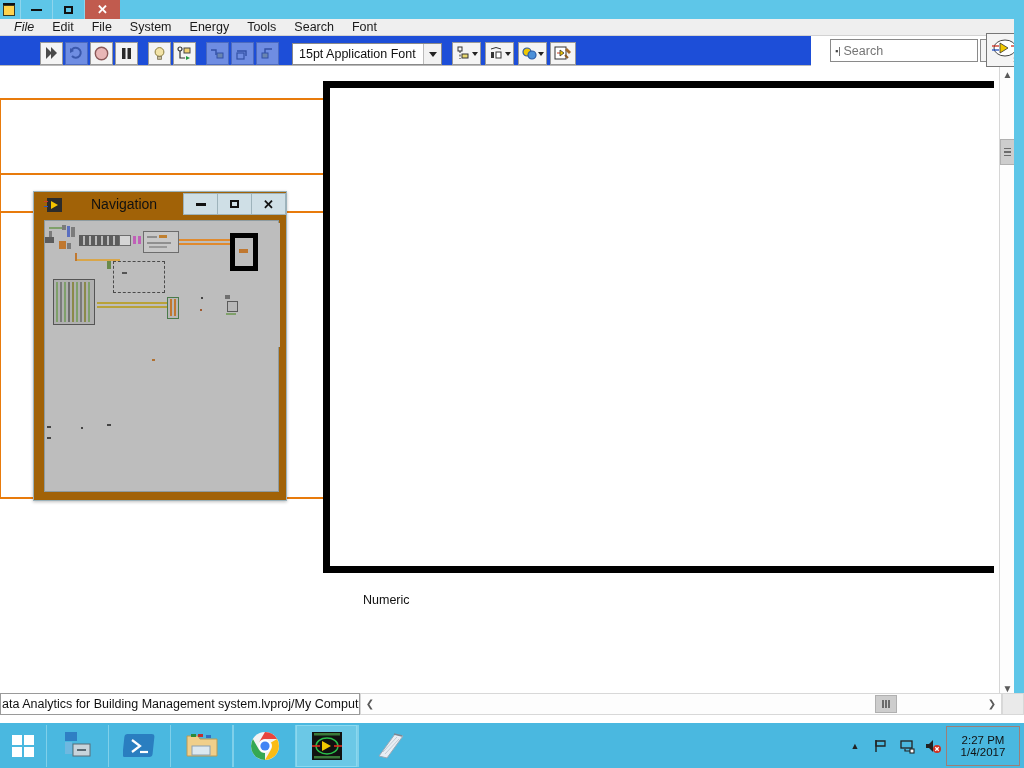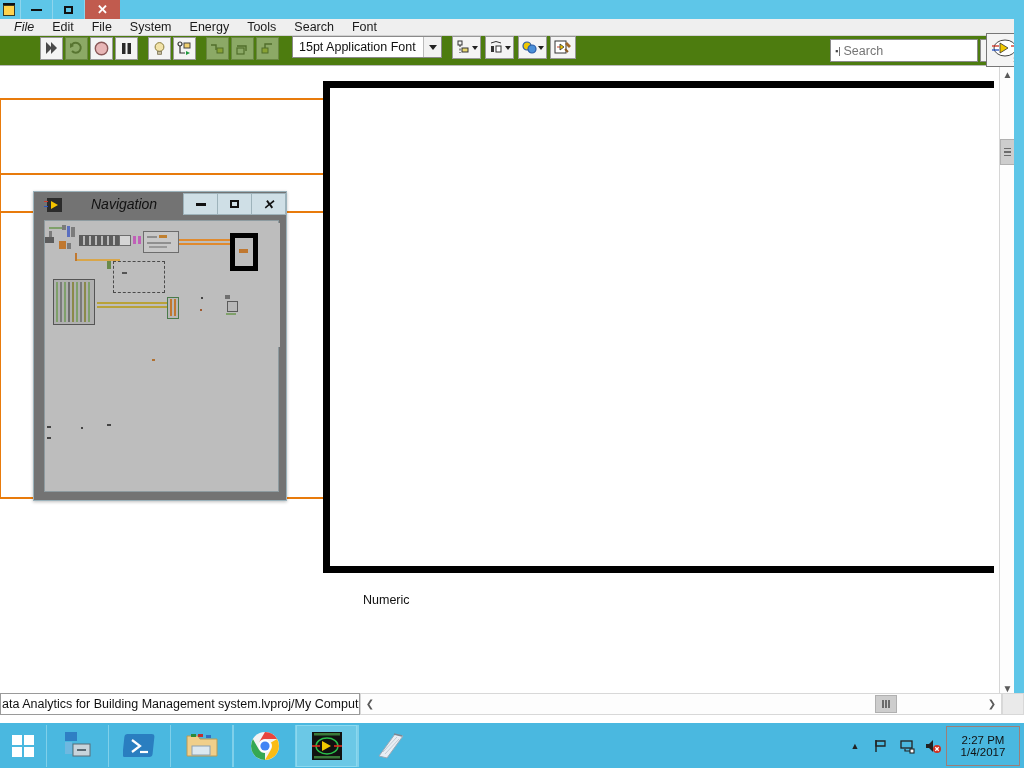--- a/index.html
+++ b/index.html
@@ -52,23 +52,23 @@
     border-bottom: 1px solid #d2d2d2;
   }
   .menuitem {
     font-size: 12.5px; color: #1a1a1a; padding: 0 9px; line-height: 17px;
     white-space: nowrap;
   }
   .menuitem:first-child { padding-left: 14px; font-style: italic; }
 
   
   .toolbar {
-    position: absolute; left: 0; top: 36px; width: 1024px; height: 30px;
-    background: #4d7c0f; border-bottom: 1px solid #b9b9b9;
-    display: flex; align-items: flex-start;
+    position: absolute; left: 0; top: 36px; width: 811px; height: 30px;
+    background: #1d4ed8; border-bottom: 1px solid #b9b9b9;
+    display: flex; align-items: flex-end;
   }
   .tgroup { display: flex; align-items: center; height: 24px; margin-left: 3px; }
   .tbtn {
     width: 23px; height: 23px; margin: 0 1px;
     border: 1px solid #999; background: #f4f4f4;
     display: flex; align-items: center; justify-content: center;
     position: relative;
   }
   .tbtn.dis { opacity: .38; }
   .tsep { width: 8px; }
@@ -125,23 +125,22 @@
     border: 7px solid #000; background: #ffffff;
   }
   .numeric-label {
     position: absolute; left: 363px; top: 526px;
     font-size: 12.5px; color: #111; text-align: center;
   }
 
   
   .navwin {
     position: absolute; left: 33px; top: 191px; width: 254px; height: 310px;
-    background: #737373; border: 1px solid #9bb2bb;
+    background: #a16207; border: 1px solid #9bb2bb;
     box-shadow: 0 1px 3px rgba(0,0,0,.25);
-    font-style: italic;
   }
   .navtitle {
     height: 26px; display: flex; align-items: center; position: relative;
   }
   .navicon { width: 20px; height: 16px; margin-left: 10px; position: relative; }
   .navicon .body { position: absolute; left: 3px; top: 1px; width: 15px; height: 14px; background: #2b2b2b; }
   .navicon .tri { position: absolute; left: 7px; top: 4px; width: 0; height: 0;
     border-top: 4px solid transparent; border-bottom: 4px solid transparent; border-left: 7px solid #f5c400; }
   .navicon .wl { position: absolute; left: 0px; top: 4px; width: 4px; height: 1px; background: #d03a2a; }
   .navicon .wl2 { position: absolute; left: 0px; top: 9px; width: 4px; height: 1px; background: #2b55c0; }

